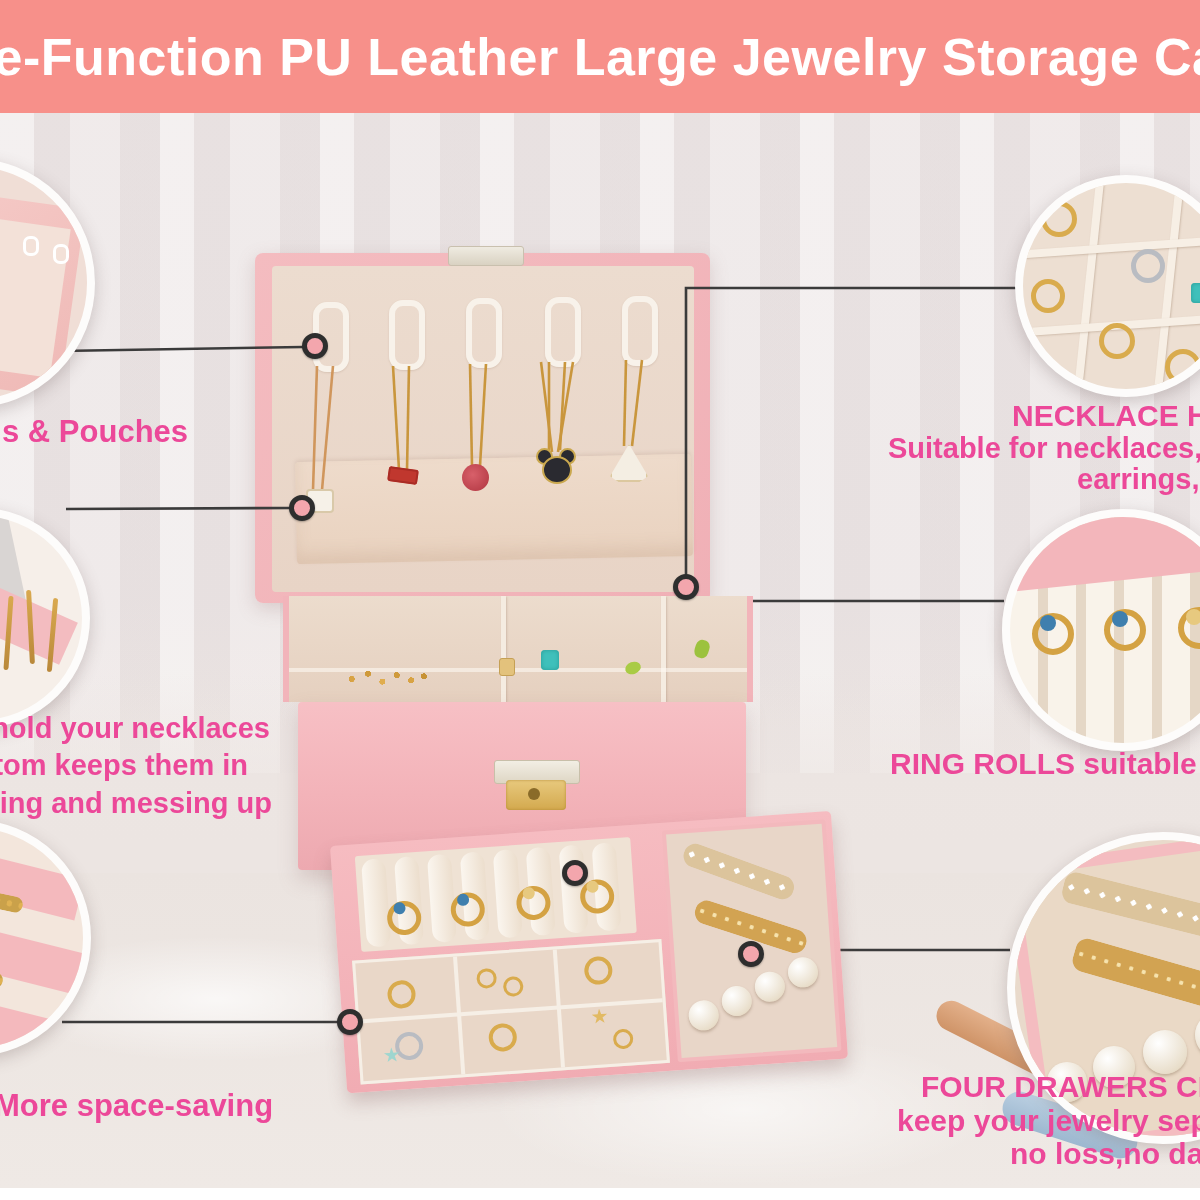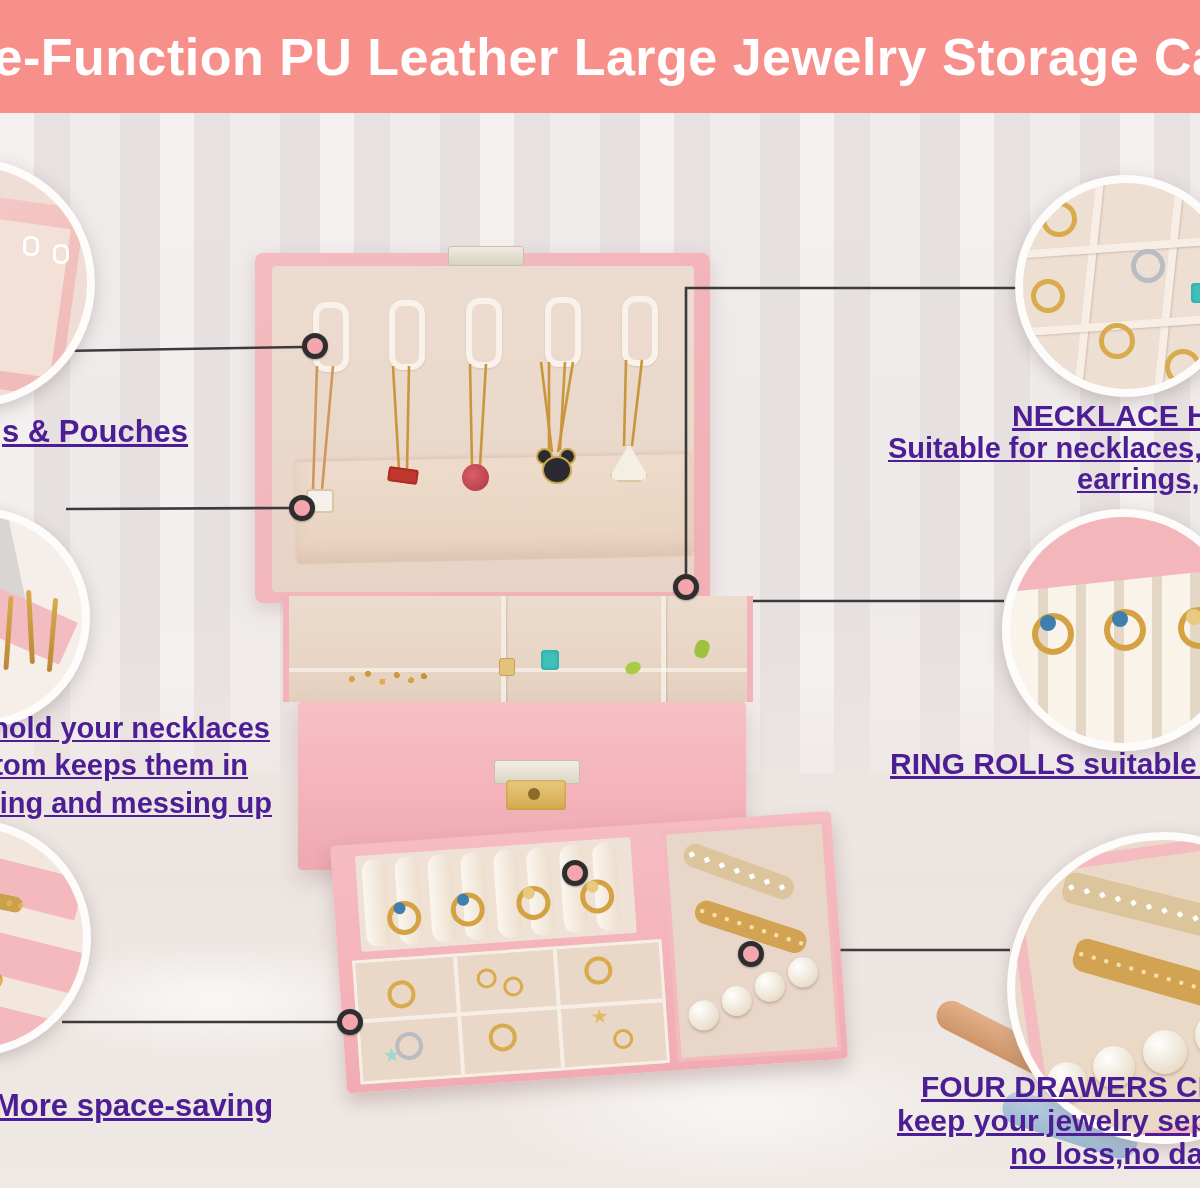--- a/index.html
+++ b/index.html
@@ -156,21 +156,21 @@
     background:repeating-linear-gradient(90deg,#f9f3ea 0 28px,#e5d7c6 28px 38px);}
   .inset-rm .lidband{position:absolute;left:-10px;top:-30px;width:260px;height:92px;background:#f3b6bb;transform:rotate(-6deg);}
   .inset-br{left:1007px;top:832px;width:296px;height:296px;background:#e9dacb;}
   .inset-br .frame{position:absolute;left:8px;top:6px;width:250px;height:270px;border:12px solid #f4bcc0;background:#ead9c6;transform:rotate(-8deg);}
   
   .marker{
     position:absolute;width:16px;height:16px;border-radius:50%;
     background:#f3a6ad;border:5px solid #2e2e2e;box-shadow:0 1px 2px rgba(0,0,0,.3);
   }
   
-  .note{position:absolute;color:#4c1d95;font-weight:bold;white-space:nowrap;text-decoration:underline;}
+  .note{position:absolute;color:#ec4899;font-weight:bold;white-space:nowrap;}
   .fs31{font-size:31px;} .fs29{font-size:29px;} .fs30{font-size:30px;}
   svg.overlay{position:absolute;left:0;top:0;}
 </style>
 </head>
 <body>
 
 <div class="banner" style="background: rgb(247, 144, 138);">
   <span style="color: rgb(255, 255, 255);">le-Function PU Leather Large Jewelry Storage Ca</span>
 </div>
 

